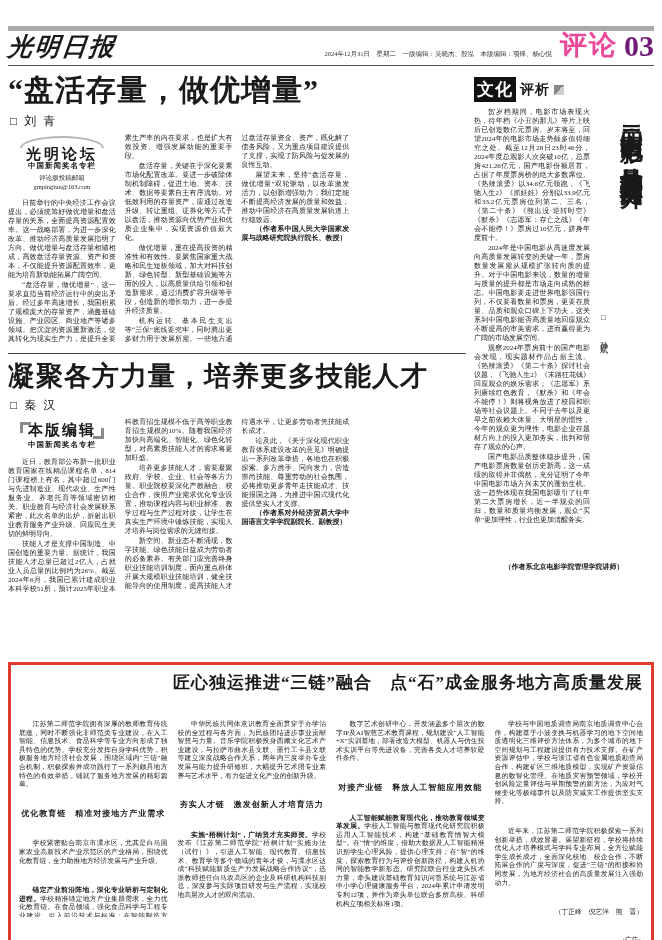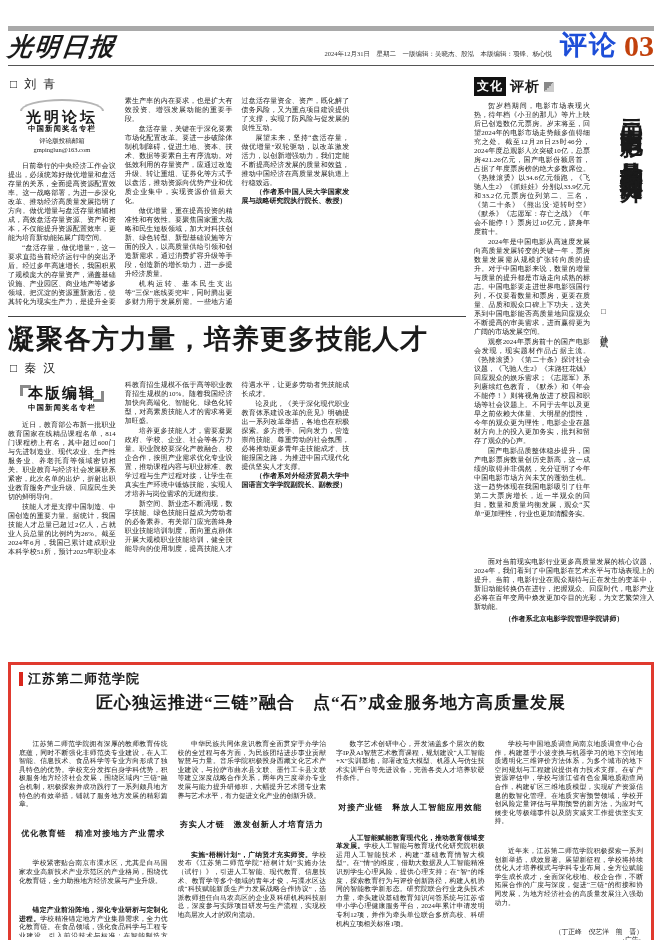--- a/index.html
+++ b/index.html
@@ -8,22 +8,22 @@
          font-family:"Liberation Serif","DejaVu Serif",serif; color:#1a1a1a; }
   .page { width:662px; height:940px; padding:0 8px; position:relative; }
 
   
   .topbar { margin-top:26px; height:5px; background:#a9a9a9; }
   .masthead { display:flex; align-items:flex-end; height:30px; margin-top:2px; }
   .logo { font-size:25px; font-weight:bold; font-style:italic;
           transform:skewX(-6deg); letter-spacing:2px; white-space:nowrap; }
   .mast-meta { flex:1; text-align:right; font-size:6.5px; color:#333;
                padding-right:8px; padding-bottom:4px; white-space:nowrap; }
-  .section-name { font-size:27px; font-weight:900; color:#1d4ed8; letter-spacing:2px; }
-  .page-num { font-size:30px; font-weight:bold; color:#c2410c; margin-left:6px; }
+  .section-name { font-size:27px; font-weight:900; color:#ec4899; letter-spacing:2px; }
+  .page-num { font-size:30px; font-weight:bold; color:#701a75; margin-left:6px; }
   .mast-rule { height:1px; background:#555; margin-top:2px; }
 
   
   .main { display:flex; gap:8px; margin-top:5px; height:586px; overflow:hidden; }
   .left-zone { width:458px; }
   .right-zone { width:180px; overflow:hidden; }
 
   
   .a1-headline { font-size:30px; font-weight:900; line-height:37px; letter-spacing:1px; }
   .byline { font-size:12px; margin:5px 0 4px 2px; letter-spacing:2px; }
@@ -55,21 +55,21 @@
   .shiping-title { font-size:15px; font-weight:900; letter-spacing:2px; display:inline-block;
                    position:relative; padding:2px 6px; }
   .shiping-title::before { content:""; position:absolute; left:-2px; top:-2px;
                    width:8px; height:8px; border-left:3px solid #8a8a8a; border-top:3px solid #8a8a8a; }
   .shiping-title::after { content:""; position:absolute; right:-2px; bottom:-2px;
                    width:8px; height:8px; border-right:3px solid #8a8a8a; border-bottom:3px solid #8a8a8a; }
   .shiping-sub { font-size:7.5px; font-weight:bold; margin-top:2px; letter-spacing:1px; }
 
   
   .cult-label { display:flex; align-items:center; margin:6px 0 6px; }
-  .cult-label-black { background:#111; color:#fff; font-size:12px; font-weight:900;
+  .cult-label-black { background:#111; color:#fff; font-size:17px; font-weight:900;
                       padding:1px 3px; letter-spacing:1px; }
   .cult-label-rest { font-size:14px; font-weight:900; letter-spacing:1px; margin-left:4px; }
   .cult-label-icon { width:10px; height:10px; margin-left:4px;
                      background:linear-gradient(135deg,#888 50%,#ccc 50%); }
   .cult-flex { display:flex; height:452px; overflow:hidden; }
   .cult-body { flex:1; font-size:7px; line-height:9px; text-align:justify; overflow:hidden; }
   .cult-body p { text-indent:2em; margin-bottom:1px; }
   .cult-author { width:18px; writing-mode:vertical-rl; text-orientation:upright;
                  font-size:8px; letter-spacing:2px; padding-top:205px; color:#222; }
   .cult-headline { width:46px; writing-mode:vertical-rl; text-orientation:upright;
@@ -77,21 +77,21 @@
                    text-align:start; }
   .cult-bottom { font-size:7px; line-height:9px; text-align:justify; margin-top:4px; overflow:hidden; }
   .cult-bottom p { text-indent:2em; }
   .cult-attr { font-size:7px; font-weight:bold; text-align:center; margin-top:2px; }
 
   
   .ad { margin-top:5px; border:3px solid #e03a2f; height:288px; padding:5px 8px 4px; position:relative; background:#fff; }
   .ad-school { display:flex; align-items:center; margin-bottom:3px; }
   .ad-school-bar { width:4px; height:14px; background:#d9261c; margin-right:5px; }
   .ad-school-name { font-size:13px; font-weight:900; letter-spacing:1px; }
-  .ad-title { text-align:center; font-size:17px; font-weight:900; letter-spacing:1px; margin:1px 0 5px; }
+  .ad-title { text-align:right; font-size:17px; font-weight:900; letter-spacing:1px; margin:1px 0 5px; }
   .ad-cols { display:flex; gap:10px; height:218px; overflow:hidden; }
   .ad-col { flex:1; font-size:6.8px; line-height:8.6px; text-align:justify; overflow:hidden; }
   .ad-col p { text-indent:2em; margin-bottom:1px;margin-top:21px; }
   .ad-sub { display:block; text-align:center; font-weight:900; font-size:8px;
             text-indent:0; margin:3px 0 3px; letter-spacing:1px; }
   .ad-lead { font-weight:bold; }
   .ad-byline { text-align:right; font-size:6.8px; margin-top:1px; text-indent:0 !important; }
 
   
   .photo { width:100%; height:84px; margin-top:3px; position:relative; overflow:hidden;
@@ -122,20 +122,21 @@
     <div class="section-name">评论</div>
     <div class="page-num">03</div>
   </div>
   <div class="mast-rule"></div>
 
   <div class="main">
 
     <div class="left-zone">
 
       <div class="a1-headline">
+        <div>“盘活存量，做优增量”</div>
       </div>
       <div class="byline">□ 刘 青</div>
 
       <div class="cols4">
         <div class="forum-box">
           <div class="forum-arc"></div>
           <div class="forum-title">光明论坛</div>
           <div class="forum-sub">中国新闻奖名专栏</div>
           <div class="forum-line">评论版投稿邮箱</div>
           <div class="forum-email">gmpinglun@163.com</div>
@@ -171,32 +172,25 @@
       </div>
       <div class="cult-flex">
         <div class="cult-body">
           <span>
             
           <p>贺岁档期间，电影市场表现火热，待年档《小丑的那儿》等片上映后已创造数亿元票房。岁末将至，回望2024年的电影市场走势颇多值得细究之处。截至12月28日23时46分，2024年度总观影人次突破10亿，总票房421.26亿元，国产电影份额居首，占据了年度票房榜的绝大多数席位。《热辣滚烫》以34.6亿元领跑，《飞驰人生2》《抓娃娃》分别以33.9亿元和33.2亿元票房位列第二、三名，《第二十条》《熊出没·逆转时空》《默杀》《志愿军：存亡之战》《年会不能停！》票房过10亿元，跻身年度前十。</p><p>2024年是中国电影从高速度发展向高质量发展转变的关键一年，票房数量发展需从规模扩张转向质的提升。对于中国电影来说，数量的增量与质量的提升都是市场走向成熟的标志。中国电影要走进世界电影强国行列，不仅要看数量和票房，更要在质量、品质和观众口碑上下功夫，这关系到中国电影能否高质量地回应观众不断提高的审美需求，进而赢得更为广阔的市场发展空间。</p><p>观察2024年票房前十的国产电影会发现，现实题材作品占据主流。《热辣滚烫》《第二十条》探讨社会议题，《飞驰人生2》《末路狂花钱》回应观众的娱乐需求；《志愿军》系列赓续红色教育，《默杀》和《年会不能停！》则将视角放进了校园和职场等社会议题上。不同于去年以及更早之前依赖大体量、大明星的惯性，今年的观众更为理性，电影企业在题材方向上的投入更加务实，批判和留存了观众的心声。</p><p>国产电影品质整体稳步提升，国产电影票房数量创历史新高，这一成绩的取得并非偶然，充分证明了今年中国电影市场方兴未艾的蓬勃生机。这一趋势体现在我国电影吸引了往年第二大票房增长，近一半观众的回归，数量和质量均衡发展，观众“买单”更加理性，行业也更加清醒务实。</p></span>
         </div>
         <div class="cult-author">□ 孙俨斌</div>
         <div class="cult-headline">二〇二四中国电影：从量的增长到质的提升</div>
       </div>
-      <div class="cult-bottom">
-        <p>面对当前现实电影行业更多高质量发展的核心议题，2024年，我们看到了中国电影在艺术水平与市场表现上的提升。当前，电影行业在观众期待与正在发生的变革中，新旧动能转换仍在进行，把握观众、回应时代，电影产业必将在百年变局中焕发更加夺目的光彩，为文艺繁荣注入新动能。</p>
-      </div>
       <div class="cult-attr">（作者系北京电影学院管理学院讲师）</div>
     </div>
   </div>
 
   <div class="ad">
-    <div class="ad-school">
-      <div class="ad-school-bar"></div>
-      <div class="ad-school-name">江苏第二师范学院</div>
-    </div>
     <div class="ad-title">匠心独运推进“三链”融合　点“石”成金服务地方高质量发展</div>
 
     <div class="ad-cols">
       <div class="ad-col">
 
           <p><span>江苏第二师范学院拥有深厚的教师教育传统底蕴，同时不断强化非师范类专业建设，在人工智能、信息技术、食品科学等专业方向形成了独具特色的优势。学校充分发挥自身学科优势，积极服务地方经济社会发展，围绕区域内“三链”融合机制，积极探索并成功践行了一系列颇具地方特色的有效举措，铺就了服务地方发展的精彩篇章。</span></p>
 
           <p>
             <span class="ad-sub">优化教育链　精准对接地方产业需求</span>
           </p>

